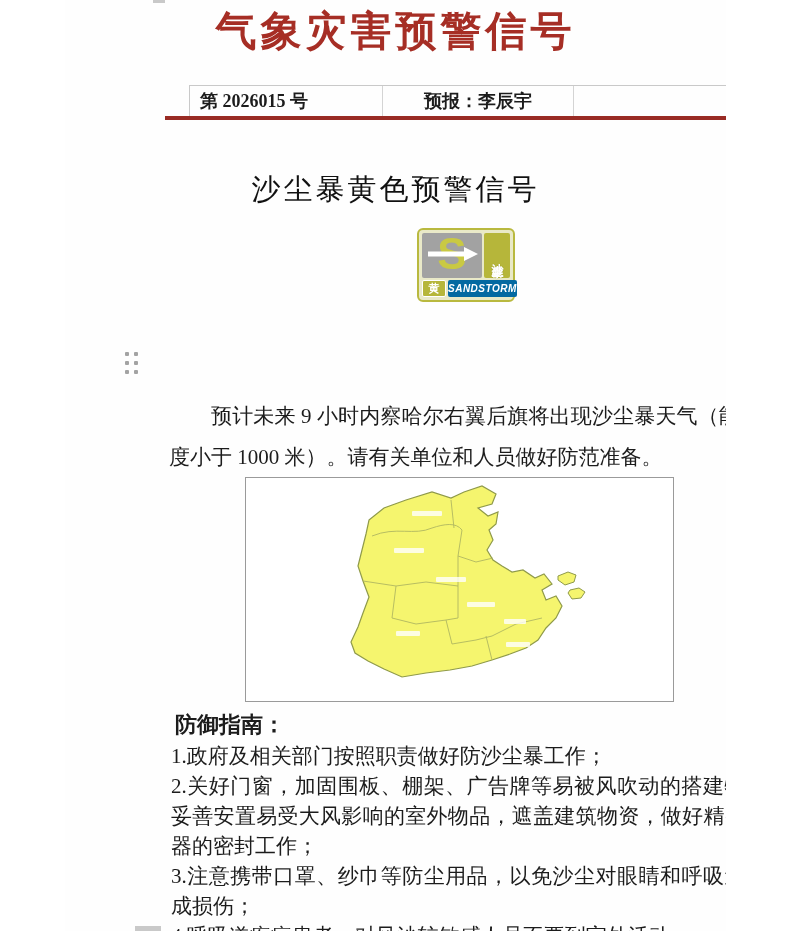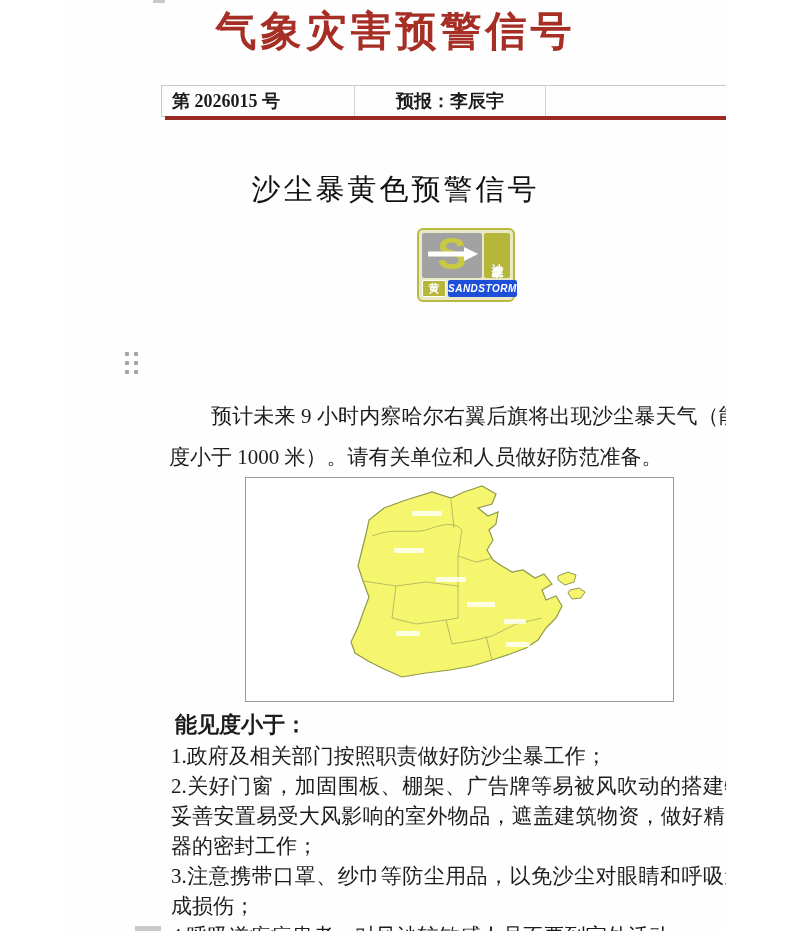--- a/index.html
+++ b/index.html
@@ -14,21 +14,21 @@
     overflow:hidden;
   }
   .doc-title {
     position:absolute; top:4px; left:0; width:100%;
     text-align:center;
     font-size:41px; font-weight:bold;
     letter-spacing:4px;
     color:#a62e25;
   }
   .header-table {
-    position:absolute; top:85px; left:96px; width:584px; height:32px;
+    position:absolute; top:85px; left:124px; width:584px; height:32px;
     display:flex; align-items:center;
     border:1px solid #c9c9c9;
     font-size:18px; font-weight:bold;
   }
   .header-cell { height:100%; display:flex; align-items:center; }
   .hc-number { flex:0 0 33%; padding-left:10px; justify-content:flex-start; }
   .hc-forecaster { flex:0 0 33%; justify-content:center;
     border-left:1px solid #d4d4d4; border-right:1px solid #d4d4d4; }
   .hc-issuer { flex:1; justify-content:flex-end; padding-right:4px; }
   .red-rule {
@@ -79,21 +79,21 @@
     display:flex; gap:2px;
   }
   .warn-level {
     flex:0 0 24px;
     background:#b6b63a; border:1px solid #fff; border-radius:2px;
     display:flex; align-items:center; justify-content:center;
     color:#fff; font-size:11px; font-weight:bold;
   }
   .warn-en {
     flex:1;
-    background:#1d4ed8; border-radius:2px;
+    background:#0369a1; border-radius:2px;
     display:flex; align-items:center; justify-content:center;
     color:#fff;
     font-family:"Liberation Sans",sans-serif;
     font-size:10px; font-weight:bold; font-style:italic;
     letter-spacing:0.5px;
   }
   
   .para {
     position:absolute; left:104px; width:592px;
     font-size:21px; line-height:41px;
@@ -206,21 +206,21 @@
         <rect x="148" y="70" width="30" height="5" rx="1"></rect>
         <rect x="190" y="99" width="30" height="5" rx="1"></rect>
         <rect x="221" y="124" width="28" height="5" rx="1"></rect>
         <rect x="150" y="153" width="24" height="5" rx="1"></rect>
         <rect x="258" y="141" width="22" height="5" rx="1"></rect>
         <rect x="260" y="164" width="24" height="5" rx="1"></rect>
       </g>
     </svg>
   </div>
 
-  <div class="guide-heading">能见度小于：</div>
+  <div class="guide-heading">防御指南：</div>
 
   <div class="guide-list">
     <div class="guide-item">1.政府及相关部门按照职责做好防沙尘暴工作；</div>
     <div class="guide-item">2.关好门窗，加固围板、棚架、广告牌等易被风吹动的搭建物，妥善安置易受大风影响的室外物品，遮盖建筑物资，做好精密仪器的密封工作；</div>
     <div class="guide-item">3.注意携带口罩、纱巾等防尘用品，以免沙尘对眼睛和呼吸道造成损伤；</div>
     <div class="guide-item">4.呼吸道疾病患者、对风沙较敏感人员不要到室外活动。</div>
   </div>
 
 </div>
 

